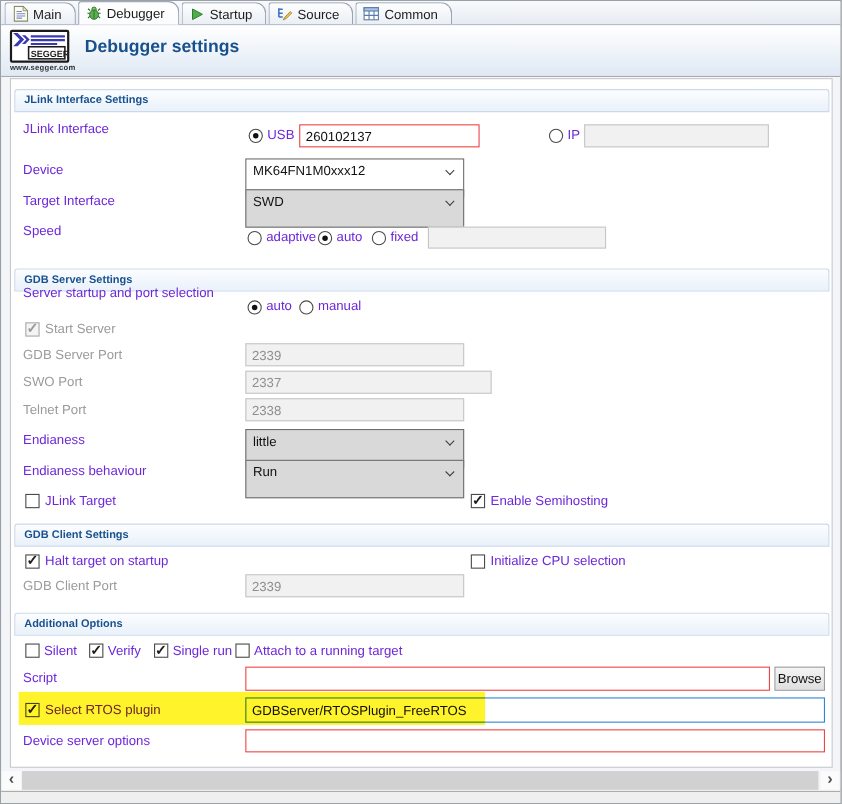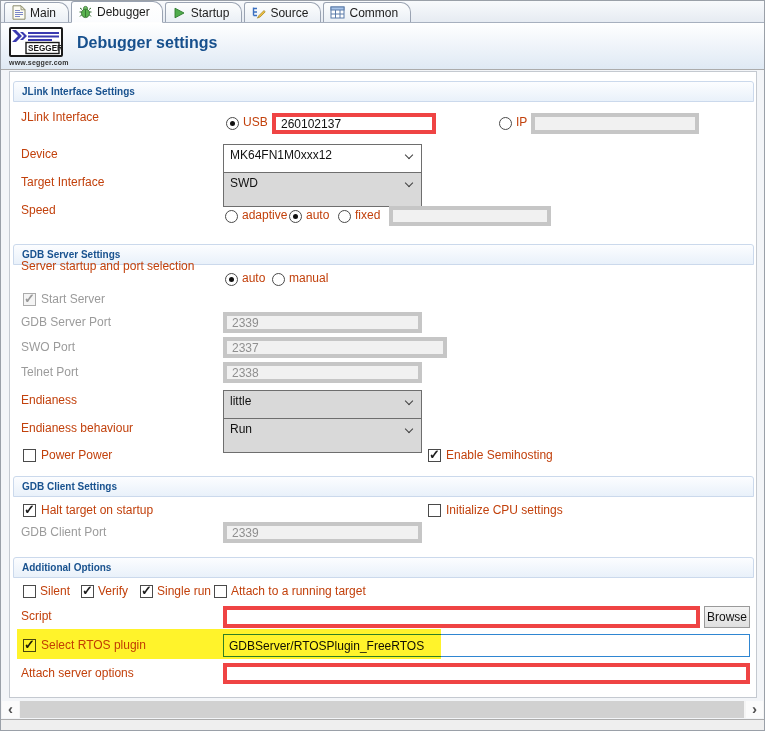--- a/index.html
+++ b/index.html
@@ -14,25 +14,25 @@
 
   
   .header{position:absolute;left:0;top:22px;width:763px;height:47px;background:linear-gradient(#FFFFFF,#DFE9F4);border-bottom:1px solid #ABABAB;}
   .logo-box{position:absolute;left:8px;top:4px;width:54px;height:30px;border:2px solid #1a1a1a;border-radius:2px;background:#fff;}
   .logo-url{position:absolute;left:8px;top:36px;font-size:7px;font-weight:bold;color:#333;letter-spacing:.2px;}
   .page-title{position:absolute;left:76px;top:11px;font-size:16px;font-weight:bold;color:#17508D;}
 
   
   .content{position:absolute;left:8px;top:70px;width:748px;height:627px;background:#fff;border:1px solid #C4C9D0;}
   .secbar{position:absolute;left:12px;width:741px;height:21px;background:linear-gradient(#FCFDFF,#E9F1FA);border:1px solid #CBD9EC;border-radius:3px 3px 0 0;font-size:10px;font-weight:bold;color:#19528F;line-height:19px;padding-left:8px;}
-  .lbl{position:absolute;font-size:12px;color:#c2410c;white-space:nowrap;}
+  .lbl{position:absolute;font-size:12px;color:#6d28d9;white-space:nowrap;}
   .lbl.dim{color:#9B9B9B;}
 
   
-  .ti{position:absolute;height:21px;border:4px solid #ef4444;background:#fff;font-size:12px;color:#111;padding:1px 5px;outline:none;}
+  .ti{position:absolute;height:21px;border:1px solid #ef4444;background:#fff;font-size:12px;color:#111;padding:1px 5px;outline:none;}
   .ti.dis{background:#F1F1F1;border-color:#C6C6C6;color:#8F8F8F;}
   .ti.focus{border:1px solid #2F86D2;}
   .combo{position:absolute;height:35px;border:1px solid #6E6E6E;background:#fff;font-size:12px;color:#111;line-height:21px;padding-left:6px;}
   .combo.gray{background:#D9D9D9;}
   .chev{position:absolute;right:9px;top:7px;width:6px;height:6px;border-right:1.6px solid #3F3F3F;border-bottom:1.6px solid #3F3F3F;transform:rotate(45deg);}
 
   
   .rb{position:absolute;width:13px;height:13px;border:1px solid #4A4A4A;border-radius:50%;background:#fff;}
   .rb.on::after{content:"";position:absolute;left:3px;top:3px;width:5px;height:5px;border-radius:50%;background:#111;}
   .cb{position:absolute;width:13px;height:13px;border:1px solid #4A4A4A;background:#fff;}
@@ -188,30 +188,30 @@
     <span class="chev"></span>
   </div>
 
   <span class="lbl" style="left:20px;top:420px">Endianess behaviour</span>
   <div class="combo gray" style="left:222px;top:417px;width:199px">
     <span>Run</span>
     <span class="chev"></span>
   </div>
 
   <span class="cb" style="left:22px;top:448px"></span>
-  <span class="lbl" style="left:40px;top:447px">Power Power</span>
+  <span class="lbl" style="left:40px;top:447px">JLink Target</span>
   <span class="cb on" style="left:427px;top:448px"></span>
   <span class="lbl" style="left:445px;top:447px">Enable Semihosting</span>
 
   <div class="secbar" style="top:475px">GDB Client Settings</div>
 
   <span class="cb on" style="left:22px;top:503px"></span>
   <span class="lbl" style="left:40px;top:502px">Halt target on startup</span>
   <span class="cb" style="left:427px;top:503px"></span>
-  <span class="lbl" style="left:445px;top:502px">Initialize CPU settings</span>
+  <span class="lbl" style="left:445px;top:502px">Initialize CPU selection</span>
 
   <span class="lbl dim" style="left:20px;top:524px">GDB Client Port</span>
   <input class="ti dis" style="left: 222px; top: 521px; width: 199px;" value="2339">
 
   <div class="secbar" style="top:556px">Additional Options</div>
 
   <span class="cb" style="left:22px;top:584px"></span>
   <span class="lbl" style="left:39px;top:583px">Silent</span>
   <span class="cb on" style="left:80px;top:584px"></span>
   <span class="lbl" style="left:97px;top:583px">Verify</span>
@@ -222,21 +222,21 @@
 
   <span class="lbl" style="left:20px;top:608px">Script</span>
   <input class="ti" style="left: 222px; top: 605px; width: 477px; height: 22px;" value="">
   <div class="btn" style="left:703px;top:605px;width:46px">Browse</div>
 
   <span class="cb on" style="left:22px;top:638px"></span>
   <span class="lbl" style="left:40px;top:637px">Select RTOS plugin</span>
   <input class="ti focus" style="left: 222px; top: 633px; width: 527px; height: 23px;" value="GDBServer/RTOSPlugin_FreeRTOS">
   <div class="hl" style="left:16px;top:628px;width:424px;height:30px"></div>
 
-  <span class="lbl" style="left:20px;top:665px">Attach server options</span>
+  <span class="lbl" style="left:20px;top:665px">Device server options</span>
   <input class="ti" style="left: 222px; top: 662px; width: 527px; height: 21px;" value="">
 
   <div class="sb-track">
     <div class="sb-btn" style="left:1px">‹</div>
     <div class="sb-thumb"></div>
     <div class="sb-btn" style="left:745px">›</div>
   </div>
   <div class="statusband"></div>
 
 </div>

